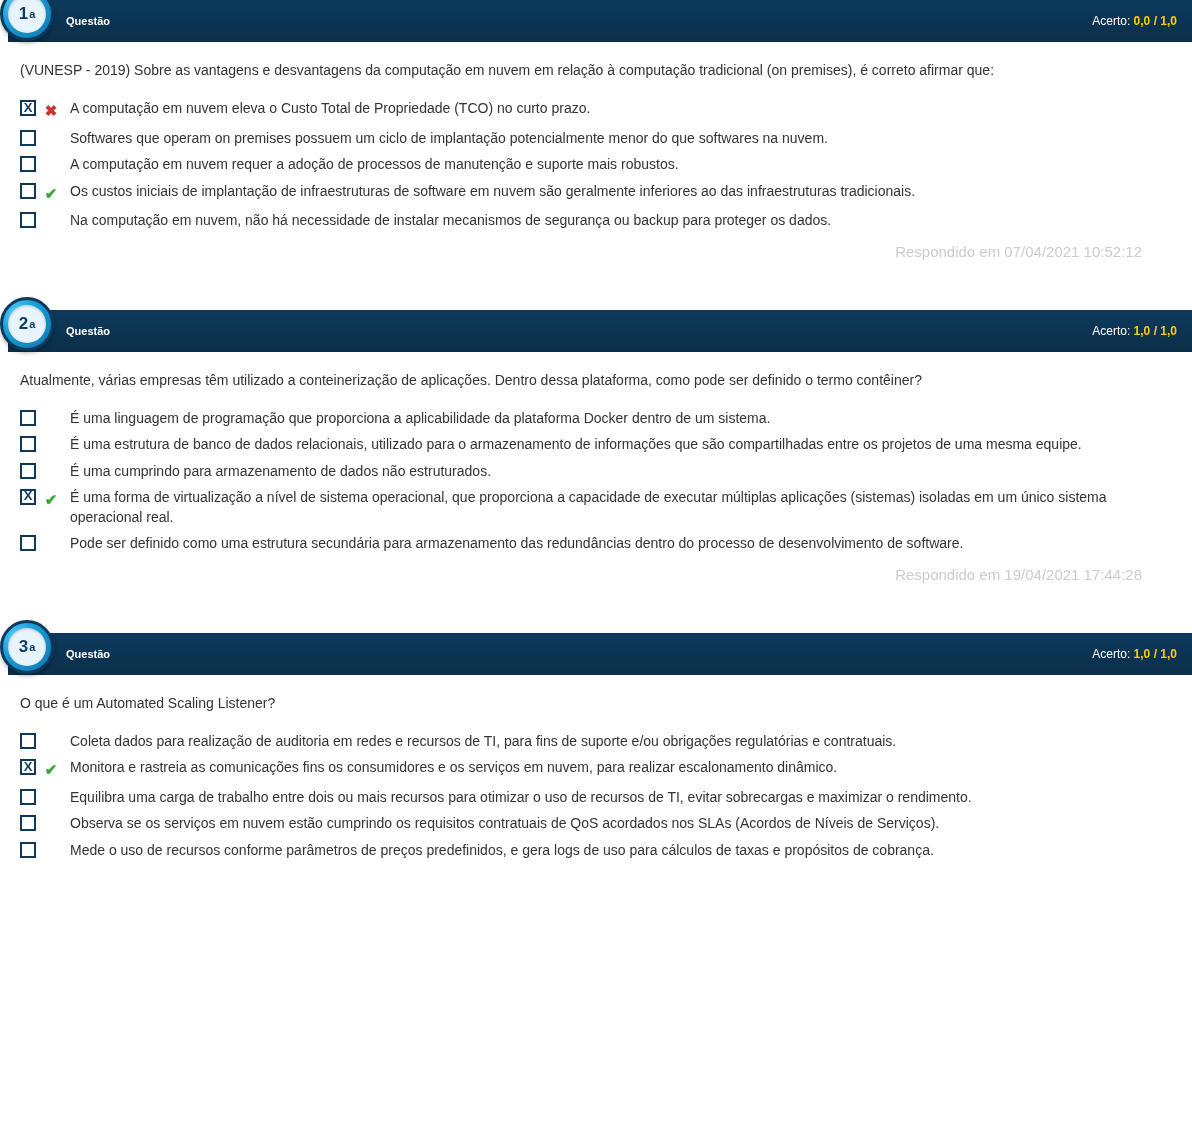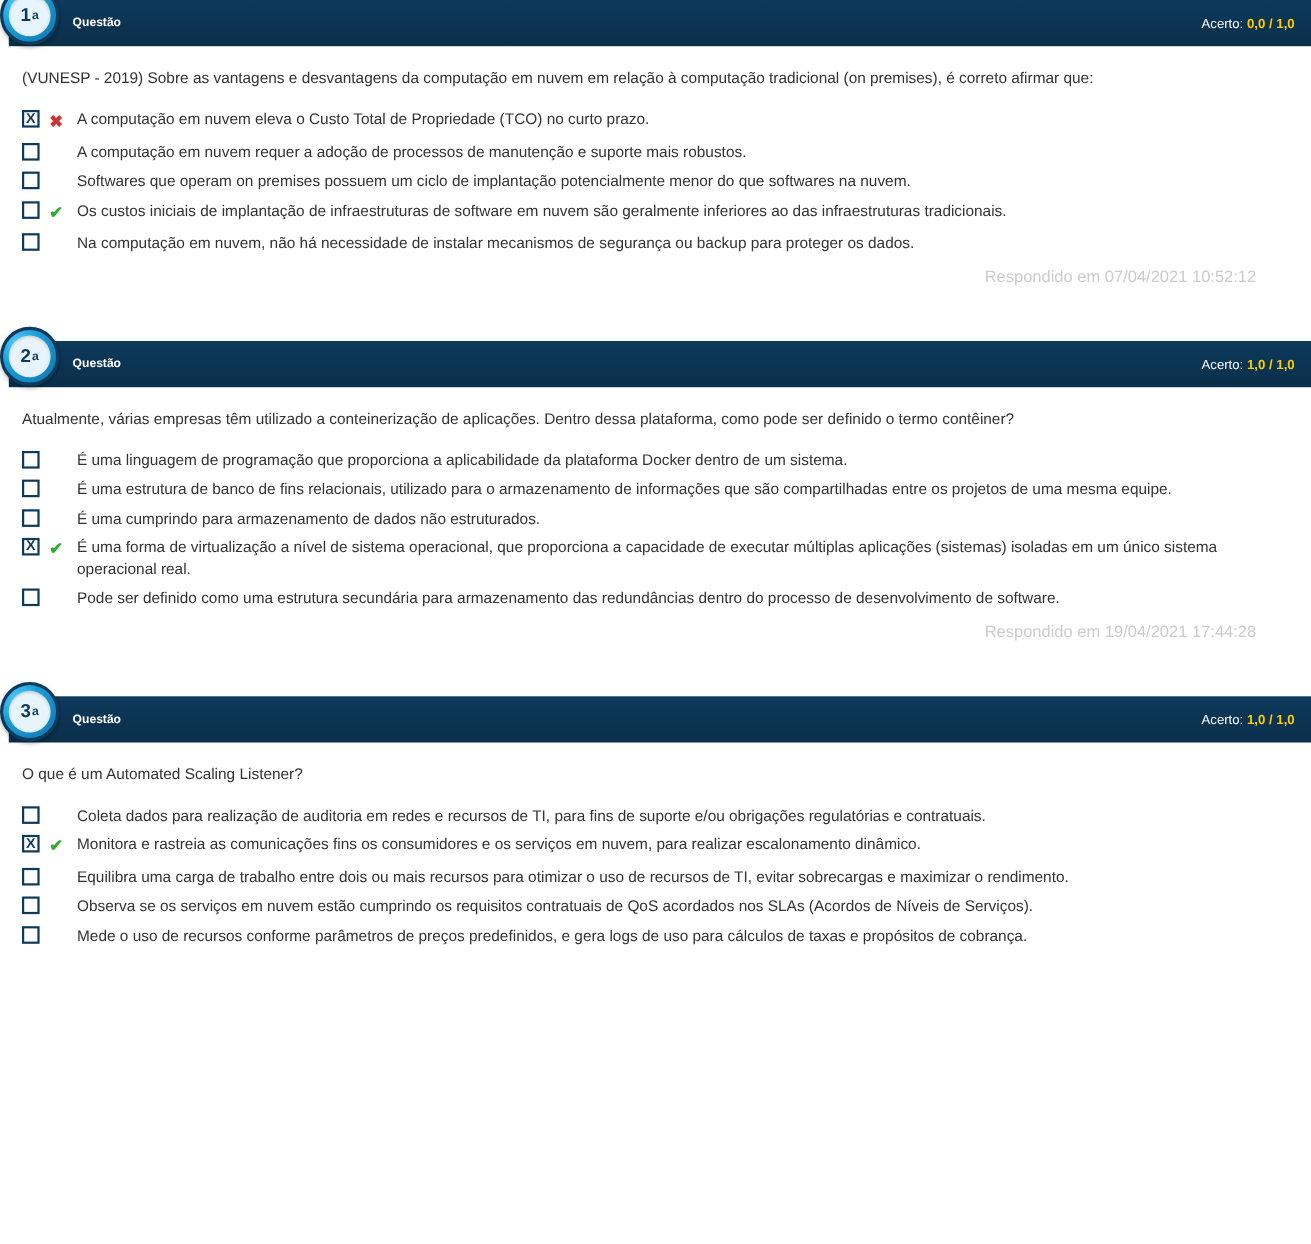--- a/index.html
+++ b/index.html
@@ -144,26 +144,26 @@
         <div class="option-row">
           <div class="checkbox">X</div>
           <div class="mark-col">
             <span class="mark-wrong">✖</span>
           </div>
           <div class="option-text">A computação em nuvem eleva o Custo Total de Propriedade (TCO) no curto prazo.</div>
         </div>
         <div class="option-row">
           <div class="checkbox"></div>
           <div class="mark-col"></div>
+          <div class="option-text">Softwares que operam on premises possuem um ciclo de implantação potencialmente menor do que softwares na nuvem.</div>
+        </div>
+        <div class="option-row">
+          <div class="checkbox"></div>
+          <div class="mark-col"></div>
           <div class="option-text">A computação em nuvem requer a adoção de processos de manutenção e suporte mais robustos.</div>
-        </div>
-        <div class="option-row">
-          <div class="checkbox"></div>
-          <div class="mark-col"></div>
-          <div class="option-text">Softwares que operam on premises possuem um ciclo de implantação potencialmente menor do que softwares na nuvem.</div>
         </div>
         <div class="option-row">
           <div class="checkbox"></div>
           <div class="mark-col">
             <span class="mark-right">✔</span>
           </div>
           <div class="option-text">Os custos iniciais de implantação de infraestruturas de software em nuvem são geralmente inferiores ao das infraestruturas tradicionais.</div>
         </div>
         <div class="option-row">
           <div class="checkbox"></div>
@@ -187,21 +187,21 @@
       <div class="question-body">
         <div class="question-prompt">Atualmente, várias empresas têm utilizado a conteinerização de aplicações. Dentro dessa plataforma, como pode ser definido o termo contêiner?</div>
         <div class="option-row">
           <div class="checkbox"></div>
           <div class="mark-col"></div>
           <div class="option-text">É uma linguagem de programação que proporciona a aplicabilidade da plataforma Docker dentro de um sistema.</div>
         </div>
         <div class="option-row">
           <div class="checkbox"></div>
           <div class="mark-col"></div>
-          <div class="option-text">É uma estrutura de banco de fins relacionais, utilizado para o armazenamento de informações que são compartilhadas entre os projetos de uma mesma equipe.</div>
+          <div class="option-text">É uma estrutura de banco de dados relacionais, utilizado para o armazenamento de informações que são compartilhadas entre os projetos de uma mesma equipe.</div>
         </div>
         <div class="option-row">
           <div class="checkbox"></div>
           <div class="mark-col"></div>
           <div class="option-text">É uma cumprindo para armazenamento de dados não estruturados.</div>
         </div>
         <div class="option-row">
           <div class="checkbox">X</div>
           <div class="mark-col">
             <span class="mark-right">✔</span>

